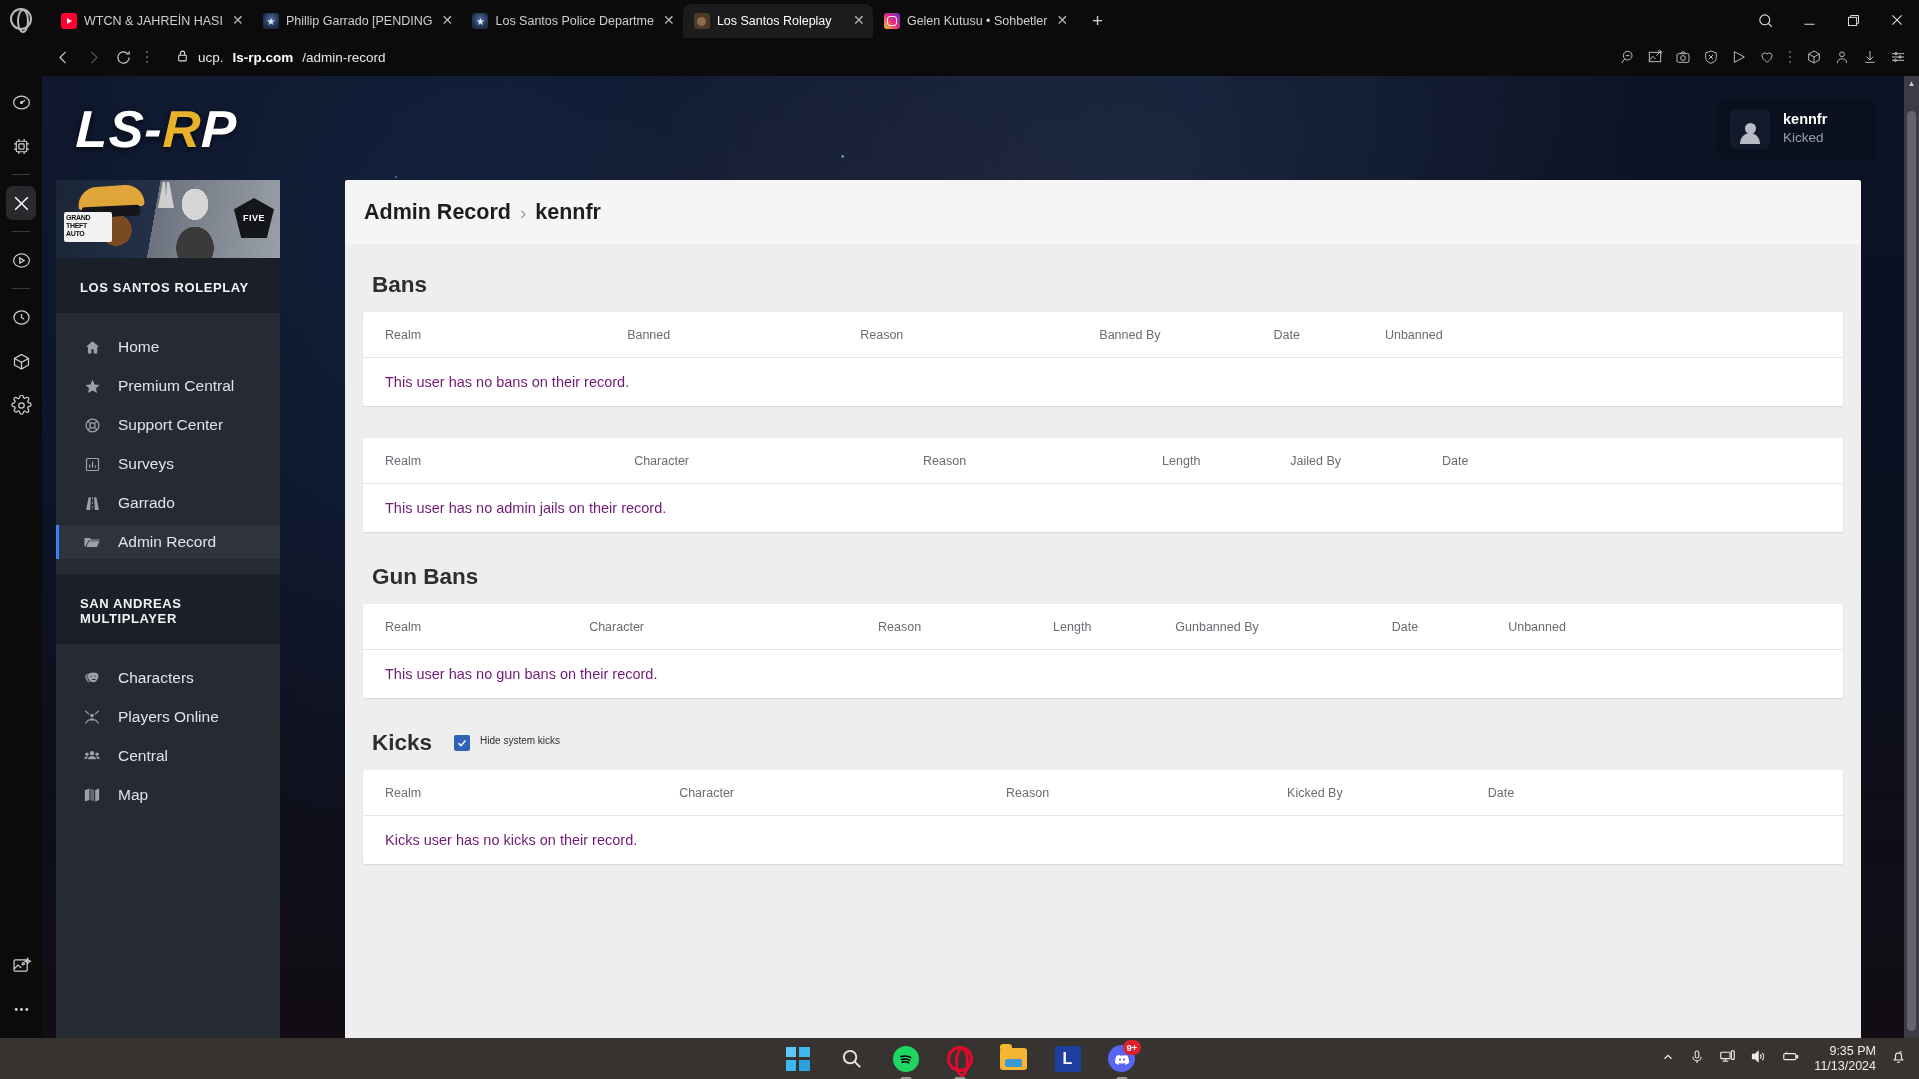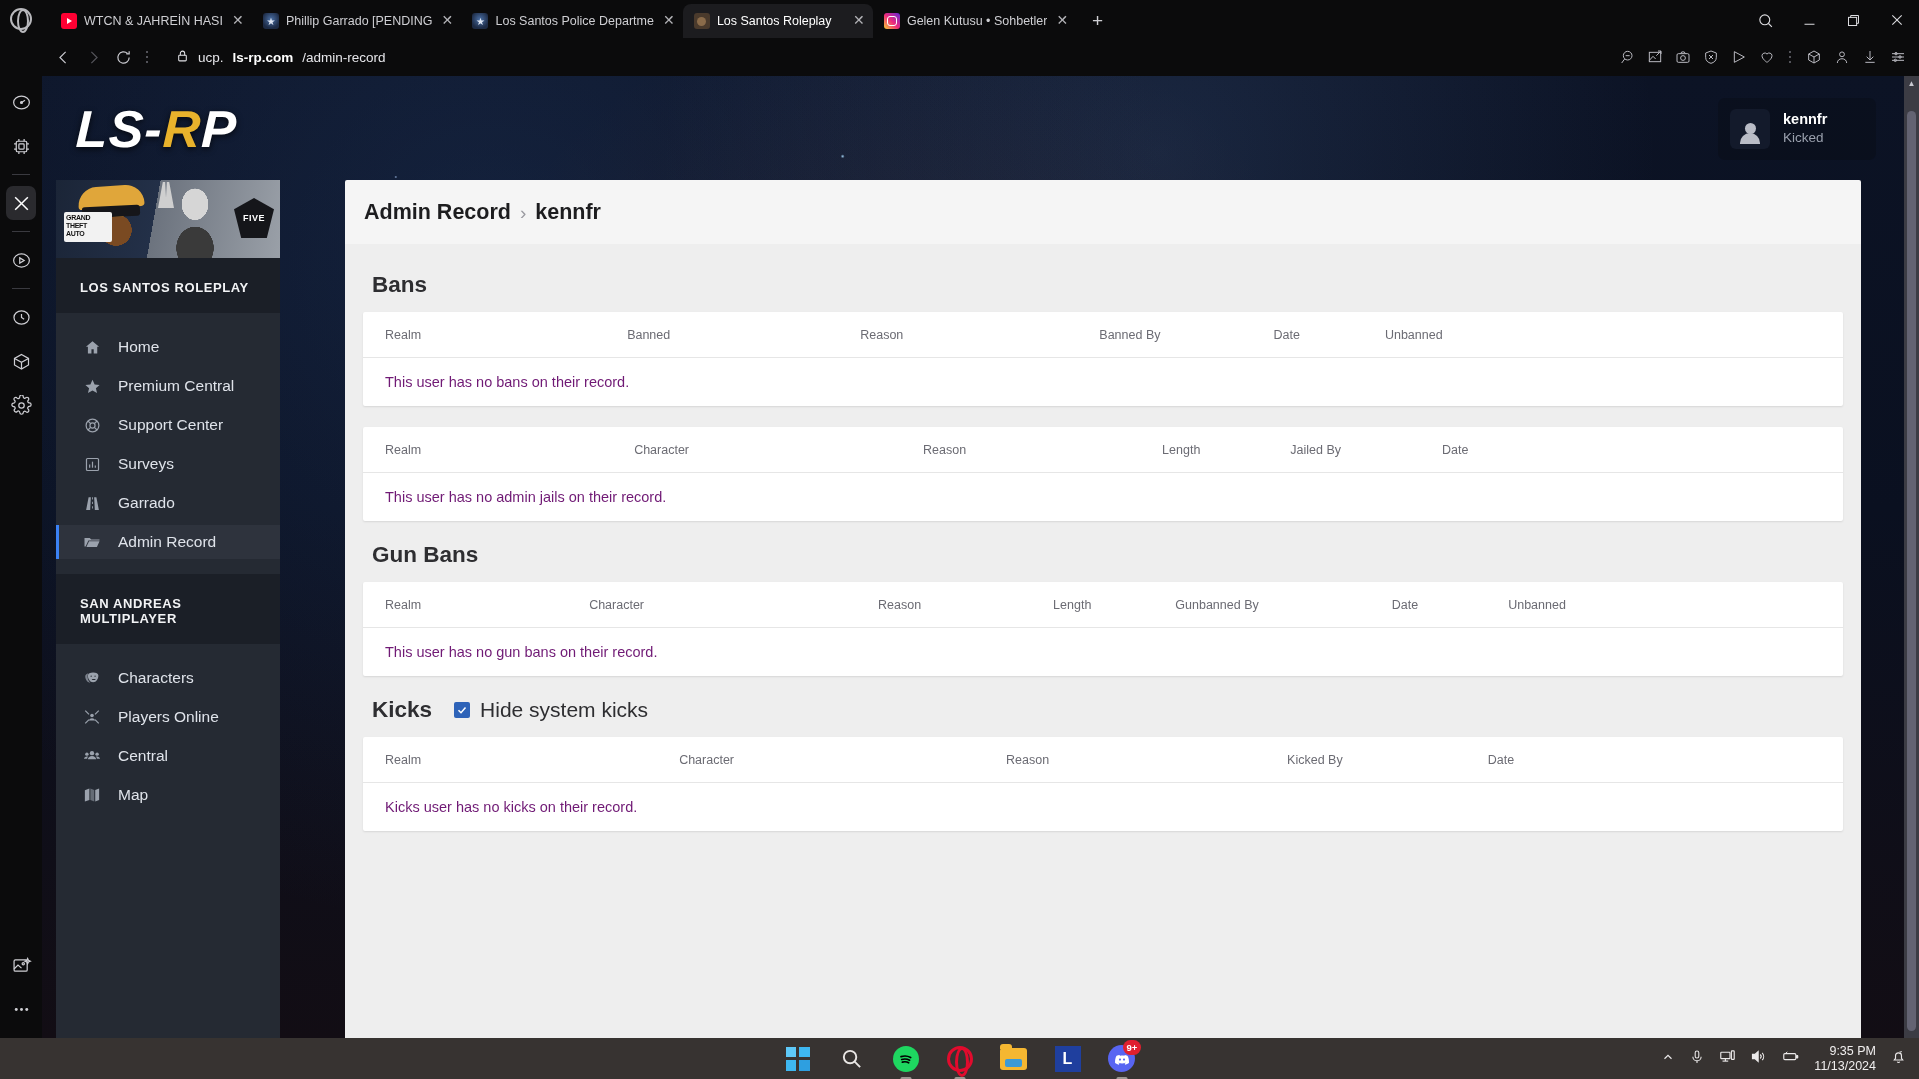--- a/index.html
+++ b/index.html
@@ -301,33 +301,33 @@
     padding: 26px 18px 0 18px;
     height: calc(100% - 64px);
     overflow: hidden;
   }
   .sect-title {
     font-size: 22.5px; color:#2e2e31; font-weight:600;
     margin: 2px 0 14px 9px;
     display:flex; align-items:center; gap: 22px;
   }
   .sect-title .chkwrap{
-    display:flex; align-items:center; gap:10px;
-    font-size:21px; font-weight:400; color:#2e2e31;
+    display:flex; gap:10px;
+    font-size:10px; font-weight:400; color:#2e2e31;
   }
   .chk {
     width:16px;height:16px;border-radius:2px;background:#2e63b8;
     display:flex;align-items:center;justify-content:center;
   }
   .chk svg{ display:block; }
 
   .tablecard {
     background:#fff; border-radius:2px;
     box-shadow: 0 1px 2px rgba(0,0,0,.10);
-    margin-bottom: 21px;
+    margin-bottom: 32px;
   }
   .thead {
     display:flex; align-items:center; height:46px;
     padding: 0 0 0 22px;
     border-bottom: 1px solid #e6e6e6;
   }
   .th { font-size: 12.5px; color:#6b6b73; }
   .tbody { height:48px; display:flex; align-items:center; padding-left:22px; }
   .tbody .empty { font-size:14.5px; color:#701a75; }
 

